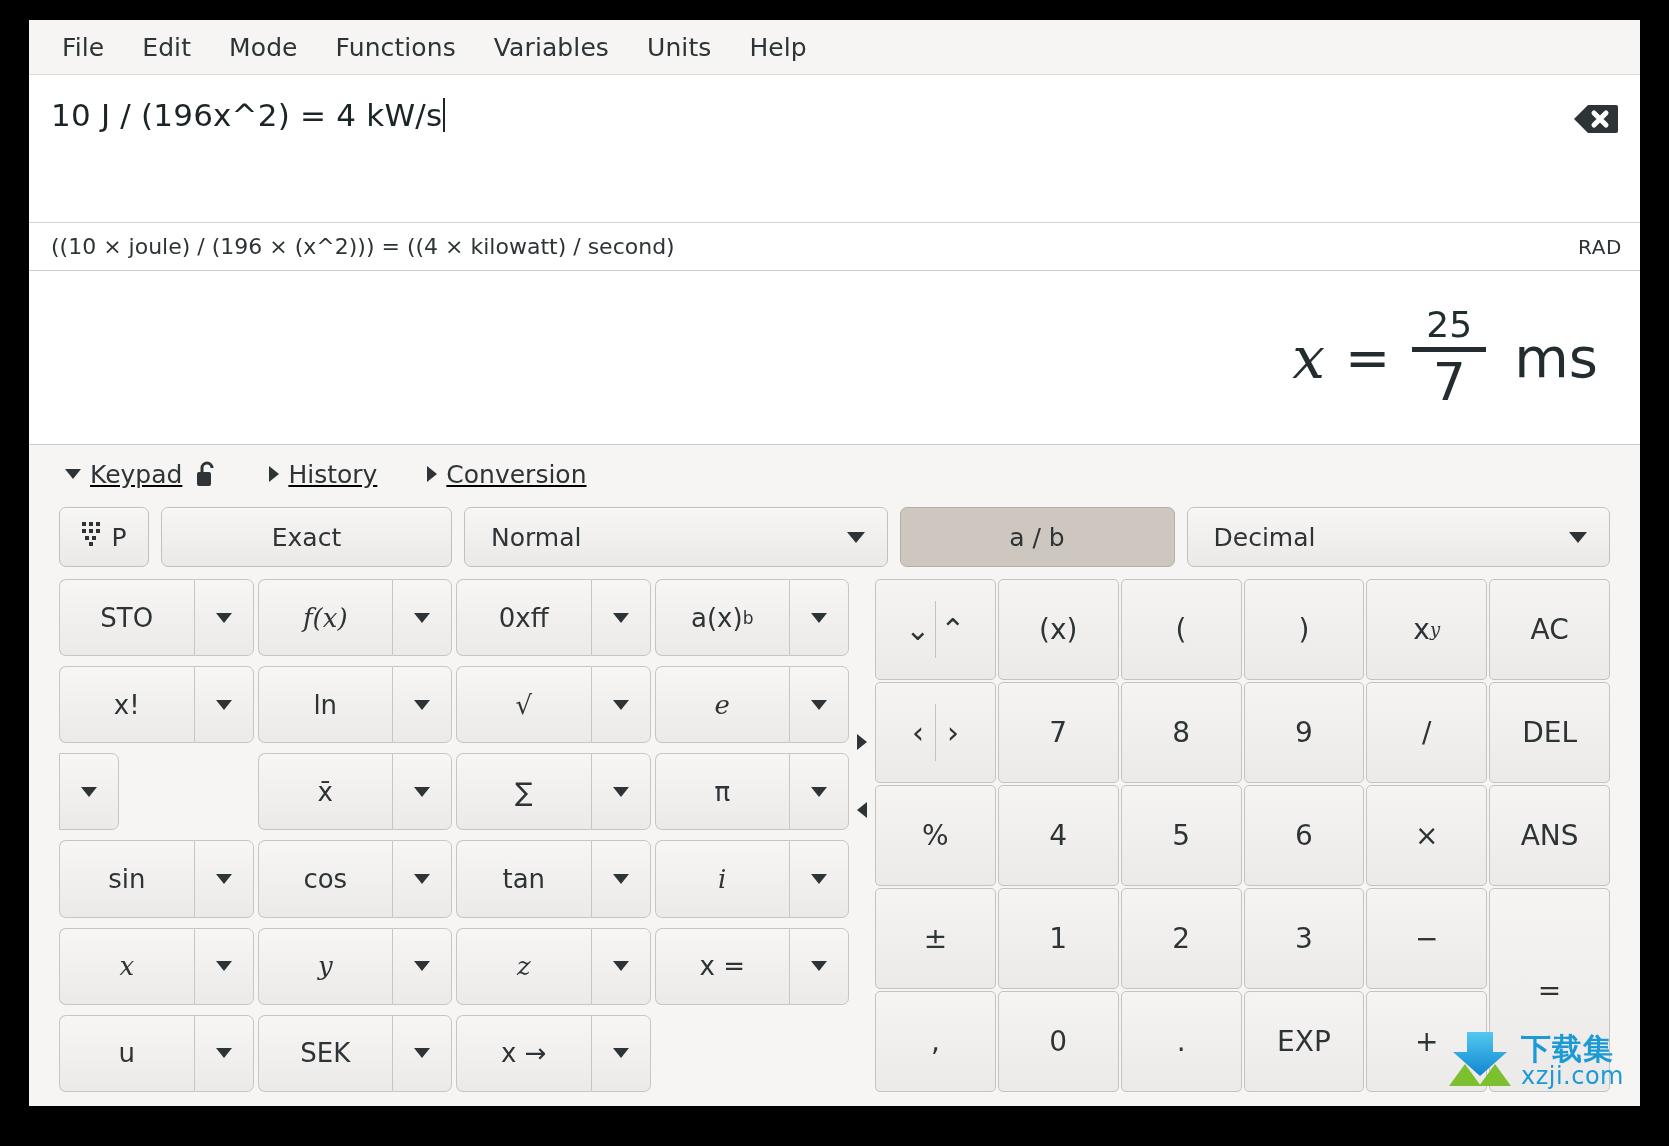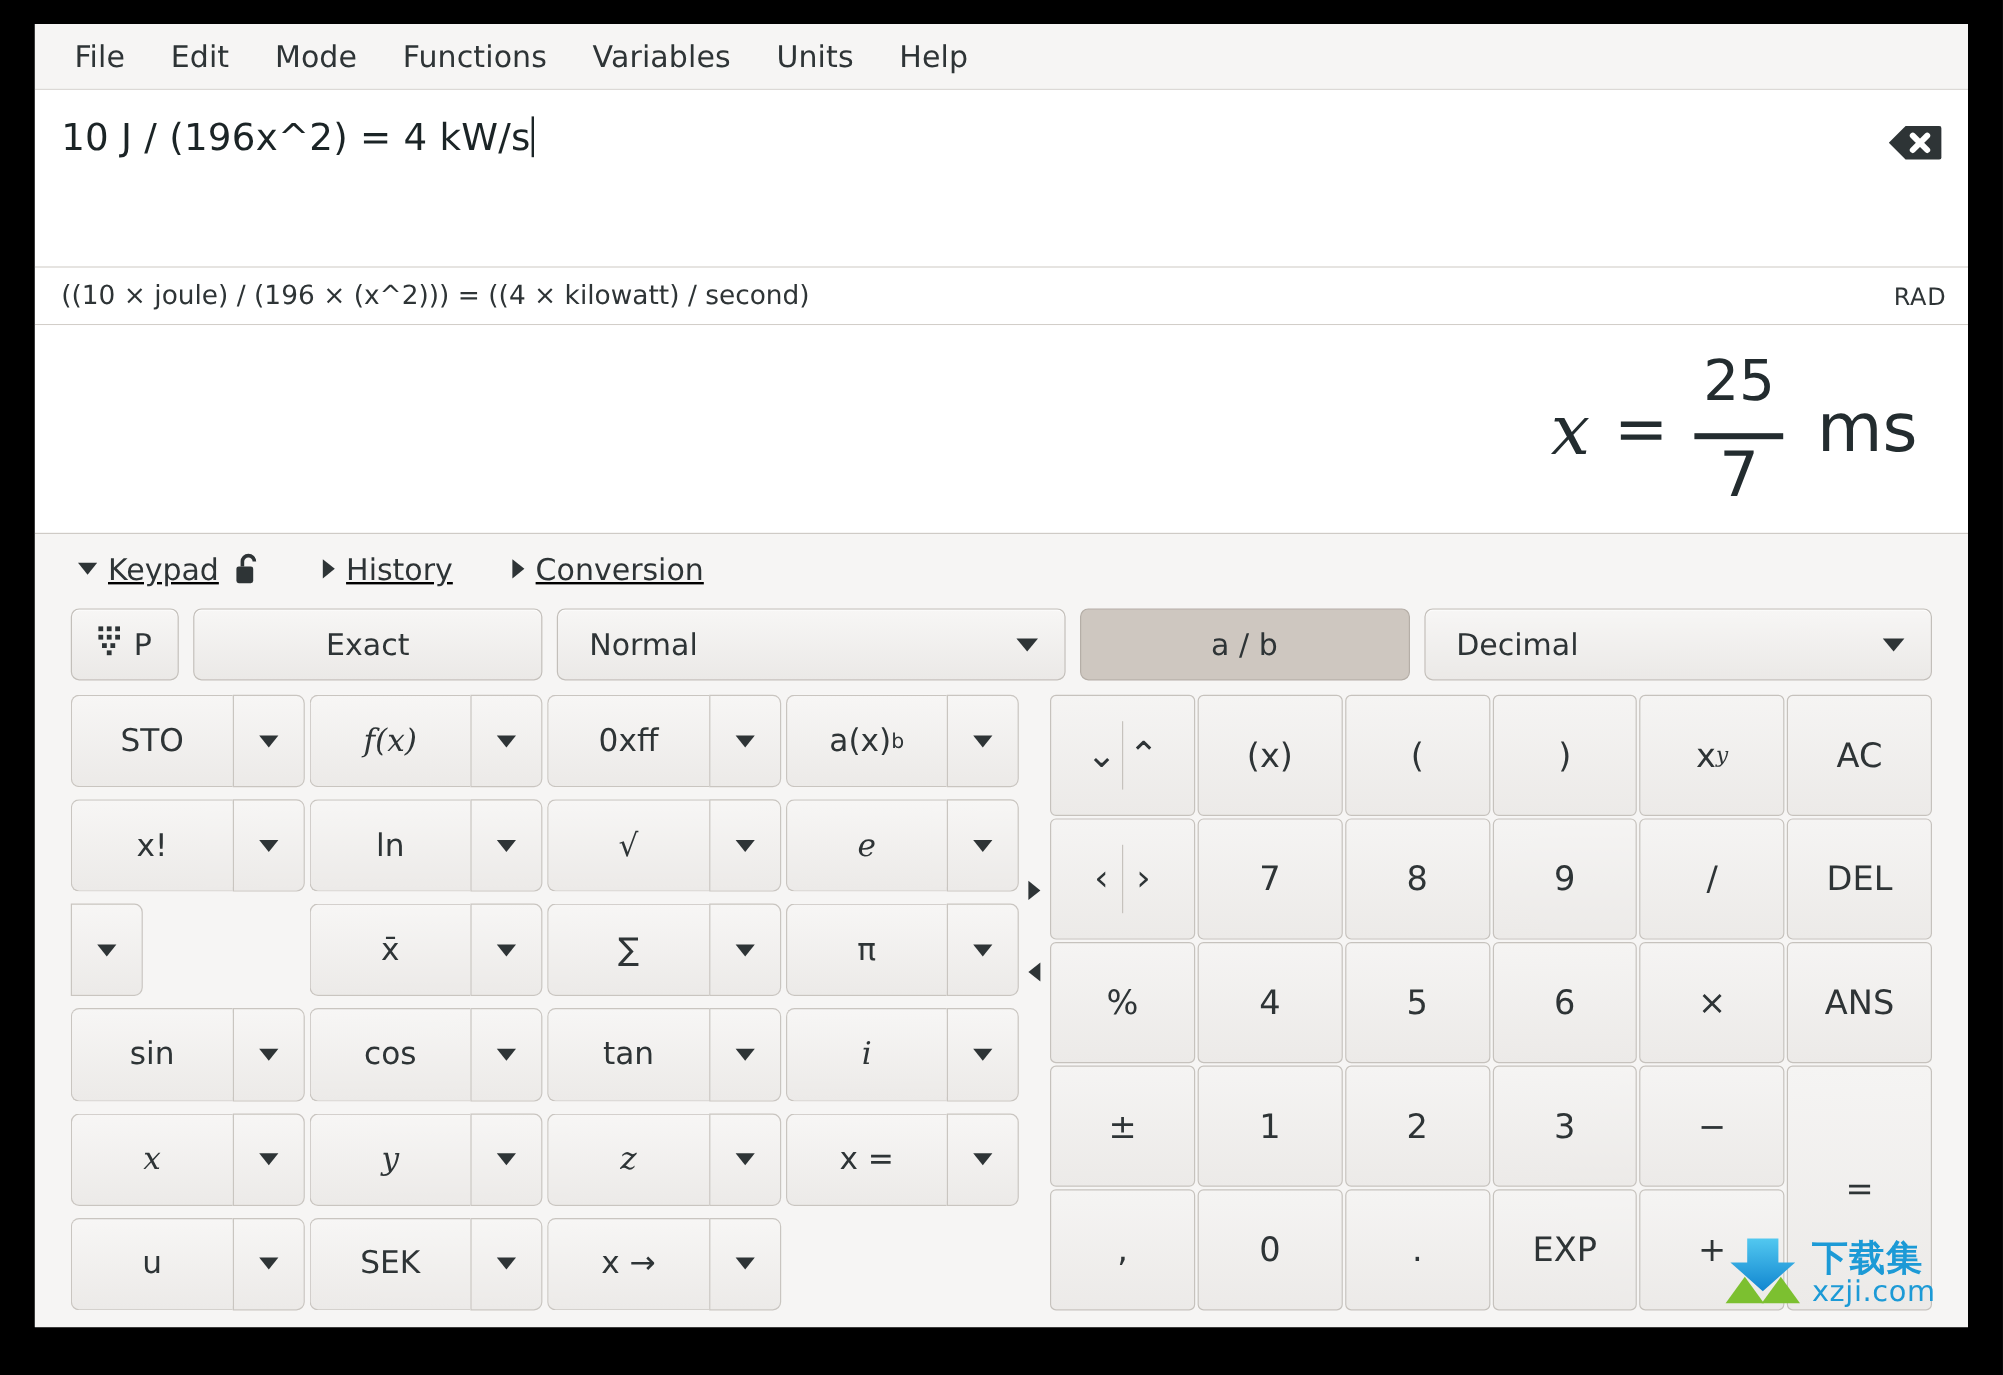--- a/index.html
+++ b/index.html
@@ -12,21 +12,21 @@
     height: 1146px;
     font-family: "DejaVu Sans", sans-serif;
     overflow: hidden;
   }
   #app {
     position: absolute;
     left: 29px;
     top: 20px;
     width: 1611px;
     height: 1086px;
-    background: #ffffff;
+    background: #701a75;
     display: flex;
     flex-direction: column;
     overflow: hidden;
   }
 
   
   .menubar {
     height: 54px;
     background: #f6f5f4;
     display: flex;
@@ -119,21 +119,21 @@
   }
   .res-var { font-style: italic; font-family: "DejaVu Serif", serif; font-size: 58px; }
   .res-eq { margin: 0 16px 0 20px; font-size: 54px; }
   .frac {
     display: inline-flex;
     flex-direction: column;
     align-items: center;
     line-height: 1;
     margin: 0 6px;
   }
-  .frac .num { font-size: 47px; padding-bottom: 20px; }
+  .frac .num { font-size: 36px; padding-bottom: 4px; }
   .frac .bar { width: 100%; min-width: 74px; height: 5px; background: #232c2f; }
   .frac .den { font-size: 52px; padding-top: 4px; }
   .res-unit { margin-left: 22px; font-size: 56px; }
 
   
   .keypad-panel {
     flex: 1 1 auto;
     background: #f6f5f4;
     display: flex;
     flex-direction: column;
@@ -315,21 +315,21 @@
     width: 1px;
     height: 100%;
     background: #c6c2bd;
   }
   .nbtn.eq { grid-row: span 2; }
   .sup-y { font-size: 18px; vertical-align: super; font-style: italic; font-family:"DejaVu Serif", serif;}
 
   
   .watermark {
     position: absolute;
-    right: 27px;
+    right: 16px;
     bottom: 14px;
     display: flex;
     align-items: center;
     gap: 8px;
     pointer-events: none;
   }
   .wm-text { display:flex; flex-direction:column; line-height:1; }
   .wm-cn { color:#1c9ad6; font-size:30px; font-weight:bold; letter-spacing:1px;}
   .wm-en { color:#1c9ad6; font-size:24px; letter-spacing:0.5px;}
 </style>

